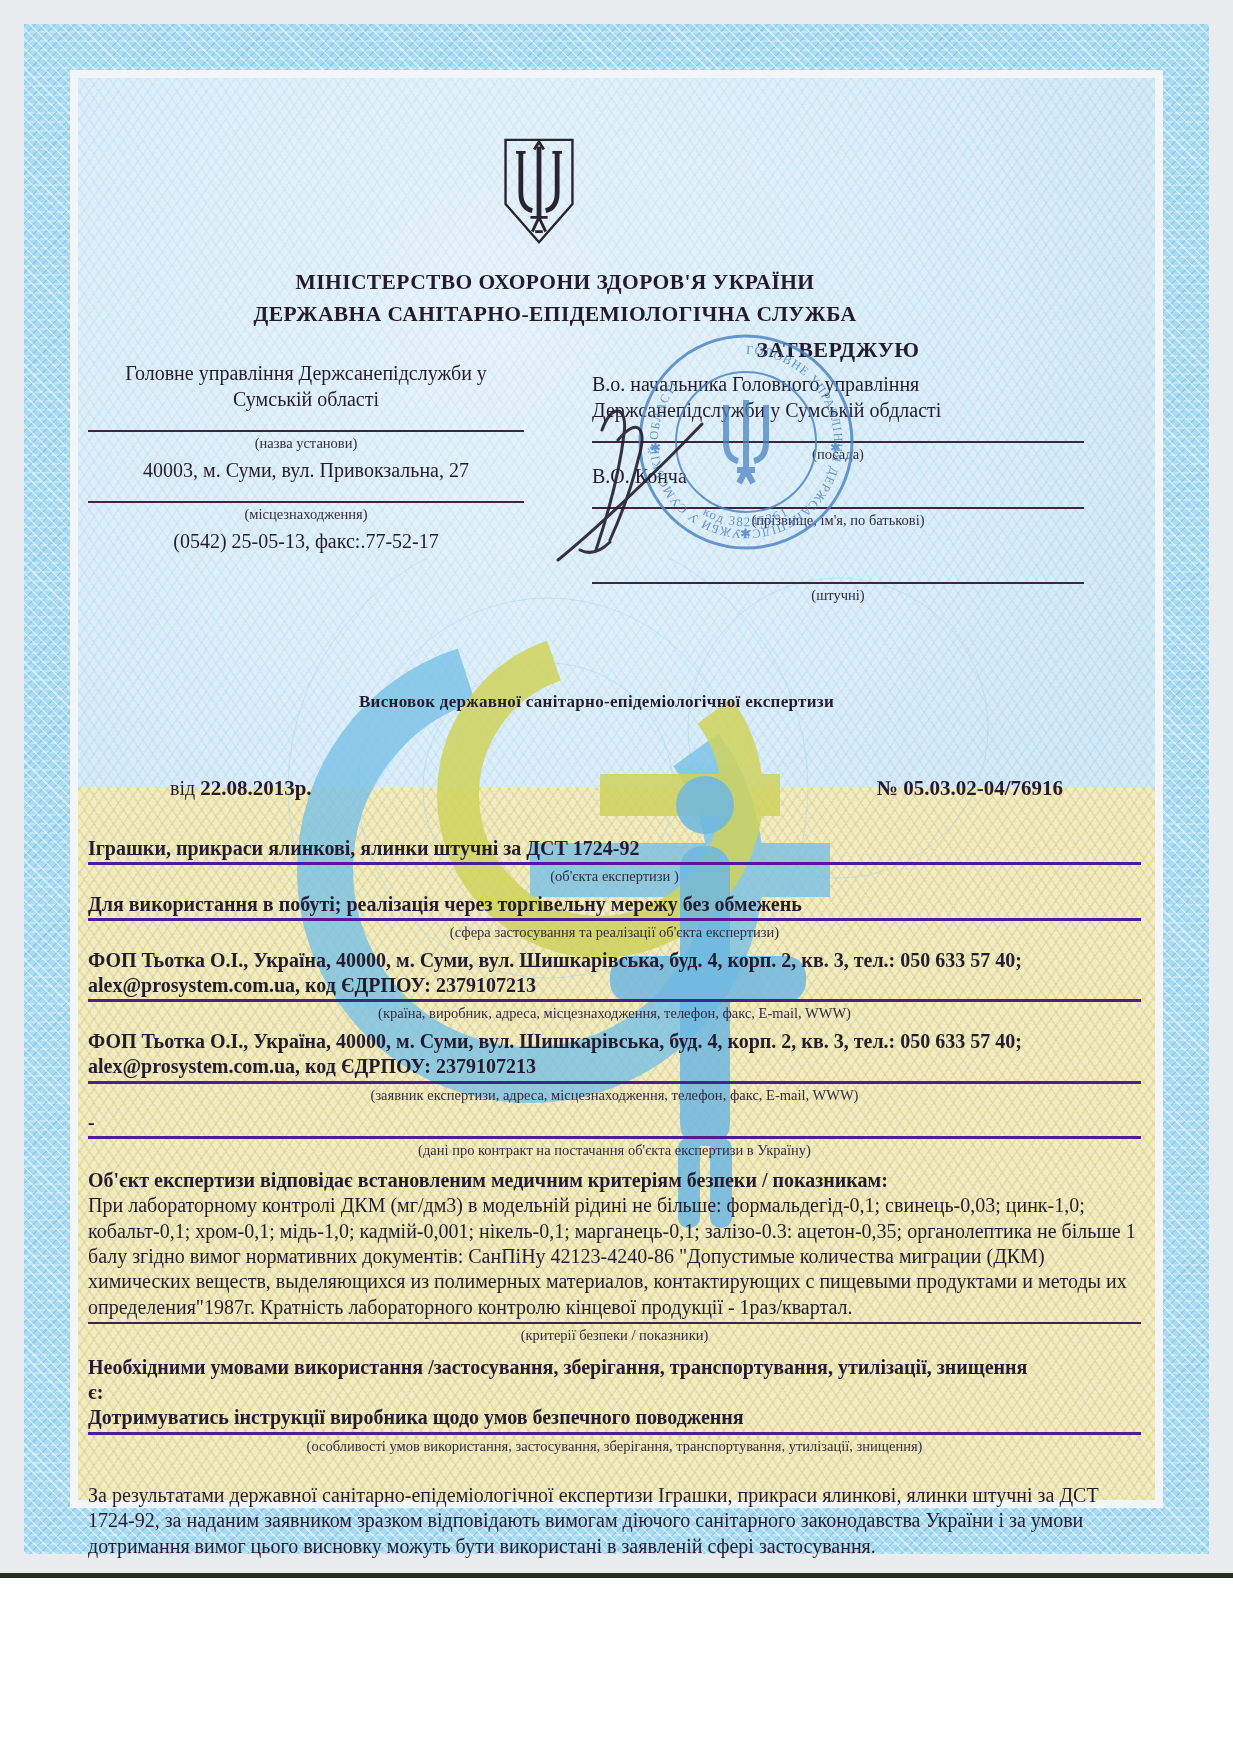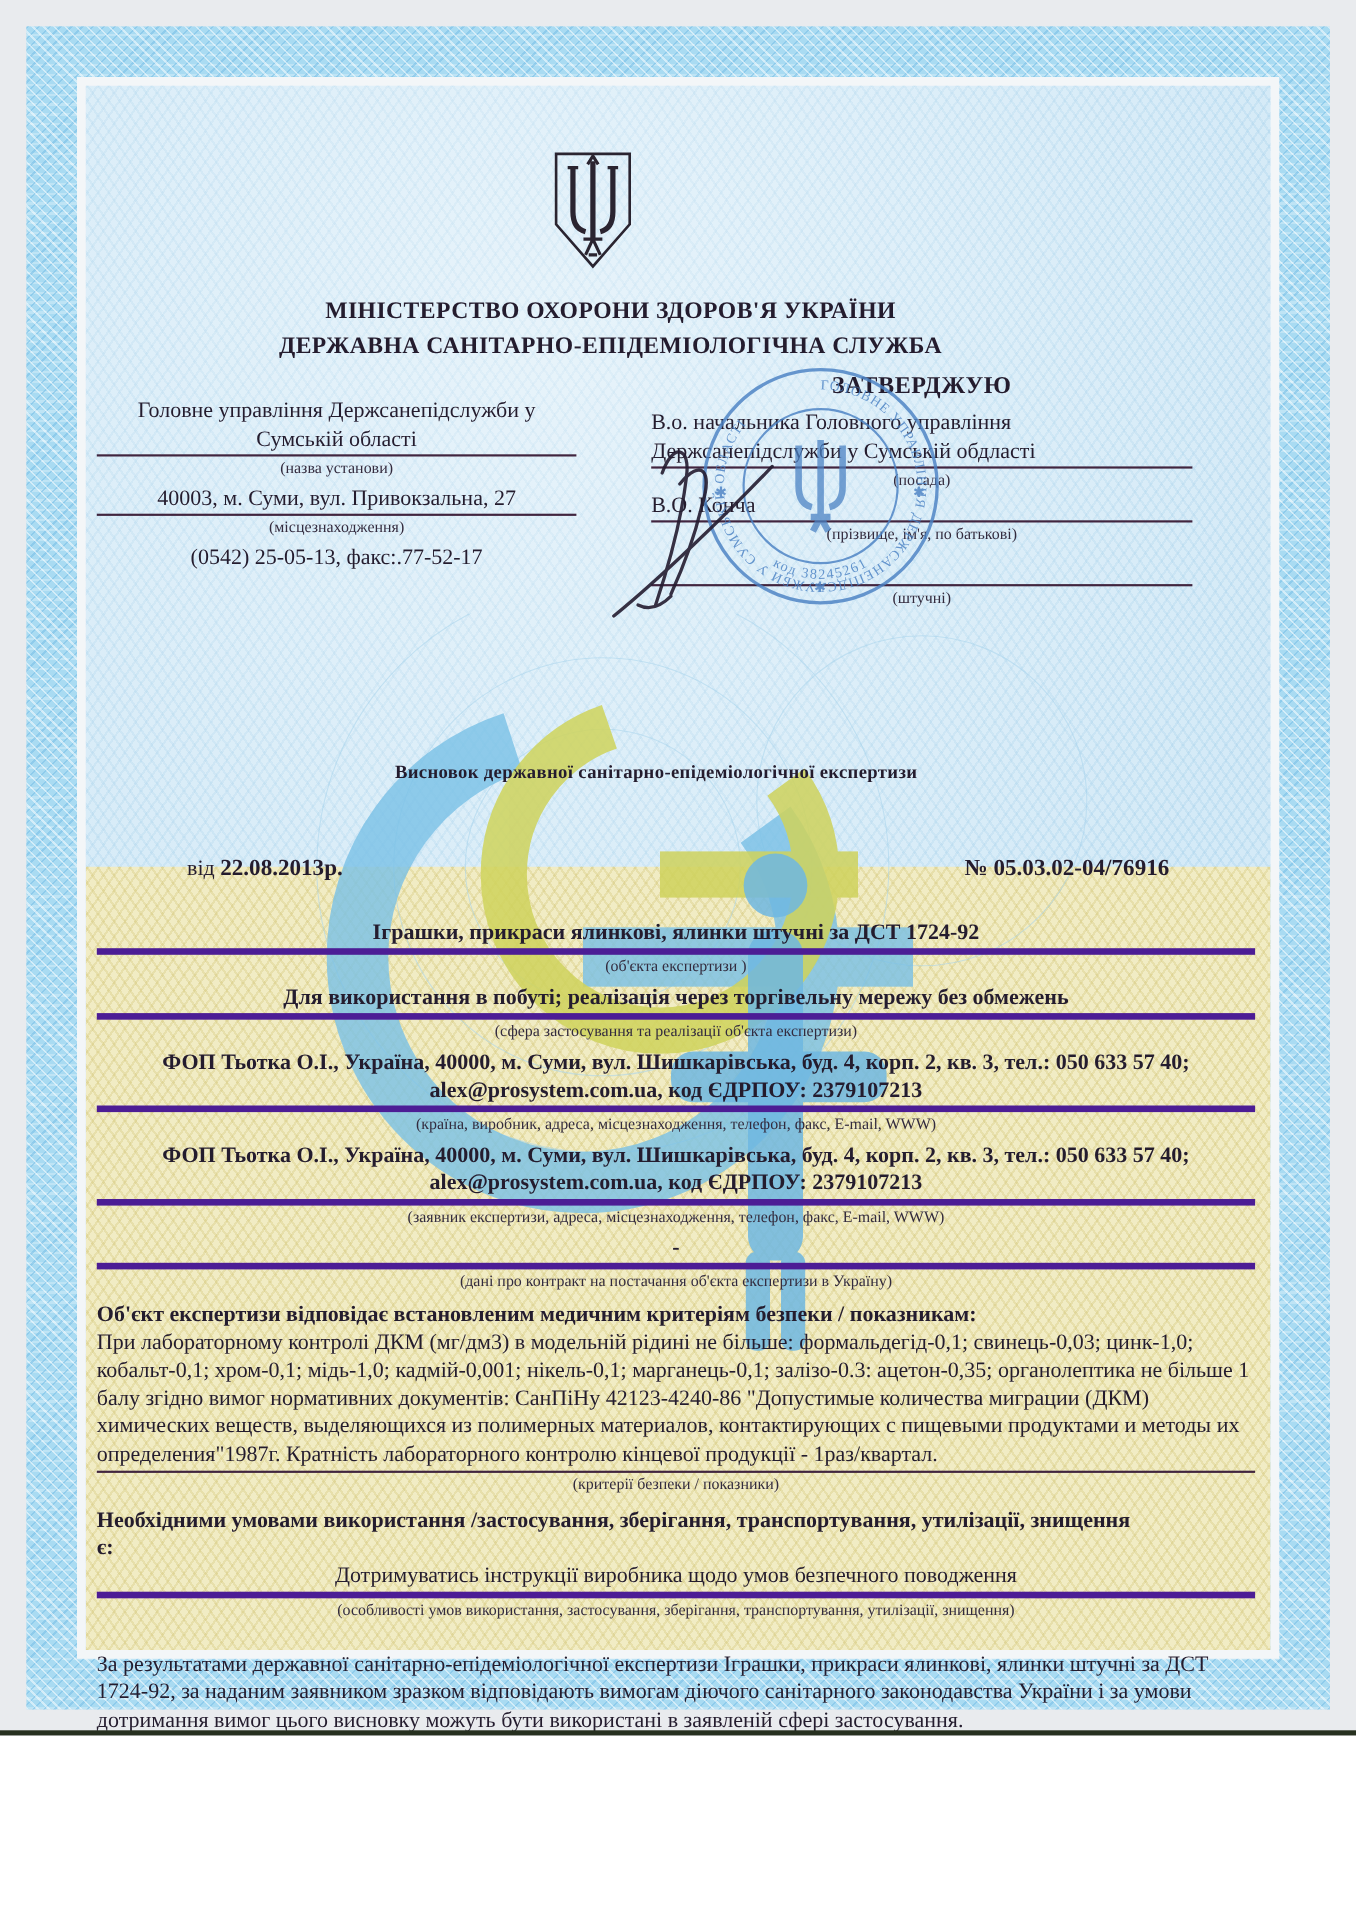--- a/index.html
+++ b/index.html
@@ -22,42 +22,42 @@
       repeating-linear-gradient(55deg, rgba(205,190,105,.28) 0 2px, transparent 2px 8px),
       repeating-linear-gradient(-55deg, rgba(205,190,105,.28) 0 2px, transparent 2px 8px);}
   .wm{position:absolute;left:0;top:480px;pointer-events:none;}
   .scan-edge{position:absolute;left:0;right:0;bottom:0;height:5px;background:#26301f;}
 
   .content{position:absolute;inset:0;}
   .content > div{position:absolute;}
   .b{font-weight:bold;}
   .blk{display:block;}
   .center{text-align:left;}
-  .u{border-bottom:2px solid #41253f;padding-bottom:1px;}
+  .u{border-bottom:2px solid #41253f;padding-bottom:18px;}
   .cap{font-size:14.5px;text-align:center;color:#332b3e;padding-top:2px;}
 
   .emblem{left:496px;top:136px;width:86px;height:112px;}
   .ministry{left:80px;top:266px;width:950px;text-align:center;
             font-size:21.5px;font-weight:bold;line-height:1.5;letter-spacing:.4px;}
   .issuer{left:88px;top:360px;width:436px;text-align:center;font-size:20px;line-height:1.3;}
   .issuer .cap{margin-bottom:4px;}
   .approval{left:592px;top:336px;width:492px;font-size:20px;line-height:1.3;}
   .approve{text-align:center;font-size:22px;letter-spacing:.5px;margin-bottom:6px;}
   .sig-space{height:34px;}
   .stamp{position:absolute;left:634px;top:330px;opacity:.82;}
   .signature{position:absolute;left:540px;top:398px;opacity:.9;}
 
   .title{left:110px;right:150px;top:692px;text-align:center;font-size:17px;font-weight:bold;letter-spacing:.3px;}
   .meta{left:88px;right:92px;top:776px;display:flex;justify-content:space-between;
         padding:0 78px 0 82px;font-size:20px;}
   .meta .b{font-size:21px;}
 
   .fields{left:88px;right:92px;top:836px;font-size:20px;line-height:1.27;}
   .field{margin-bottom:6px;}
-  .fval{display:block;font-weight:bold;border-bottom:6px solid #4c1d95;padding-bottom:1px;text-align:center;}
+  .fval{display:block;font-weight:bold;border-bottom:3px solid #4c1d95;padding-bottom:1px;}
   .fline{display:block;}
   .para{margin:8px 0 0 0;border-bottom:2px solid #41253f;padding-bottom:2px;}
   .para .lead{display:block;font-weight:bold;}
   .concl{margin-top:28px;}
 </style>
 </head>
 <body>
 
 <div class="page">
   <div class="frame"></div>
@@ -226,21 +226,21 @@
 
       <div class="para">
         <span class="lead">Об'єкт експертизи  відповідає  встановленим  медичним критеріям безпеки / показникам:</span>
         <span>При лабораторному контролі ДКМ (мг/дм3) в модельній рідині не більше: формальдегід-0,1; свинець-0,03; цинк-1,0; кобальт-0,1; хром-0,1; мідь-1,0; кадмій-0,001; нікель-0,1; марганець-0,1; залізо-0.3: ацетон-0,35; органолептика не більше 1 балу згідно вимог нормативних документів: СанПіНу 42123-4240-86 "Допустимые количества миграции (ДКМ) химических веществ, выделяющихся из полимерных материалов, контактирующих с пищевыми продуктами и методы их определения"1987г. Кратність лабораторного контролю кінцевої продукції - 1раз/квартал.</span>
       </div>
       <div class="cap">(критерії безпеки / показники)</div>
 
       <div class="field" style="margin-top:10px;">
         <span class="blk b">Необхідними умовами  використання /застосування, зберігання, транспортування, утилізації, знищення</span>
         <span class="blk b">є:</span>
-        <span class="fval" style="font-weight:normal;">Дотримуватись інструкції виробника щодо умов безпечного поводження</span>
+        <span class="fval" style="font-weight:bold;">Дотримуватись інструкції виробника щодо умов безпечного поводження</span>
         <div class="cap">(особливості умов використання,  застосування, зберігання, транспортування, утилізації, знищення)</div>
       </div>
 
       <div class="concl">За результатами державної санітарно-епідеміологічної експертизи Іграшки, прикраси ялинкові, ялинки штучні за ДСТ 1724-92, за наданим заявником зразком відповідають вимогам діючого санітарного законодавства України і за умови дотримання вимог цього висновку можуть бути використані в заявленій сфері застосування.</div>
     </div>
 
   </div>
 
   <div class="scan-edge"></div>
 </div>

